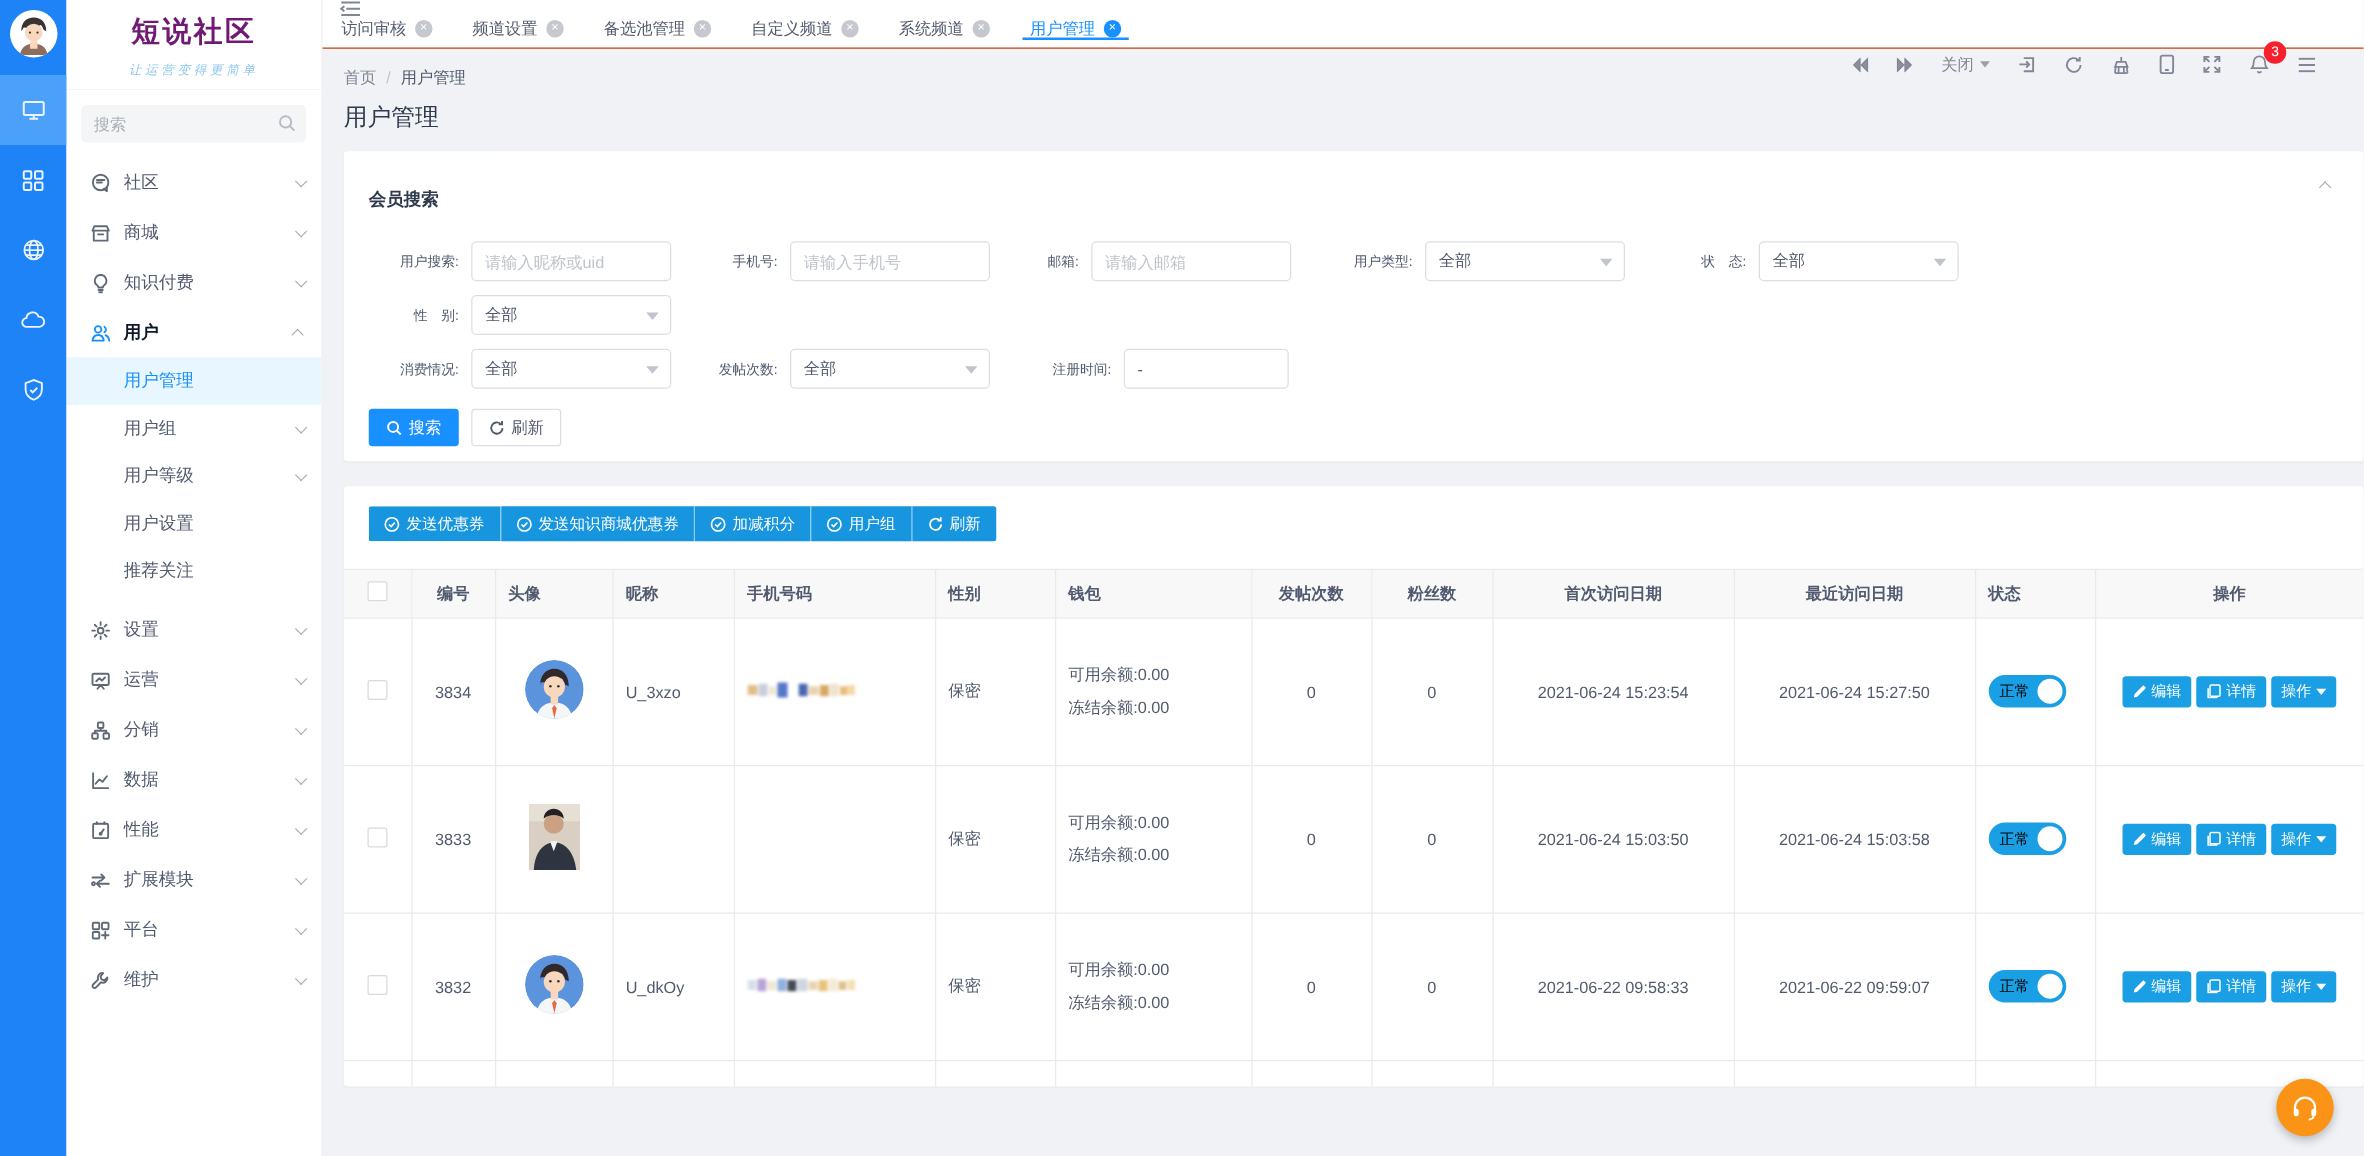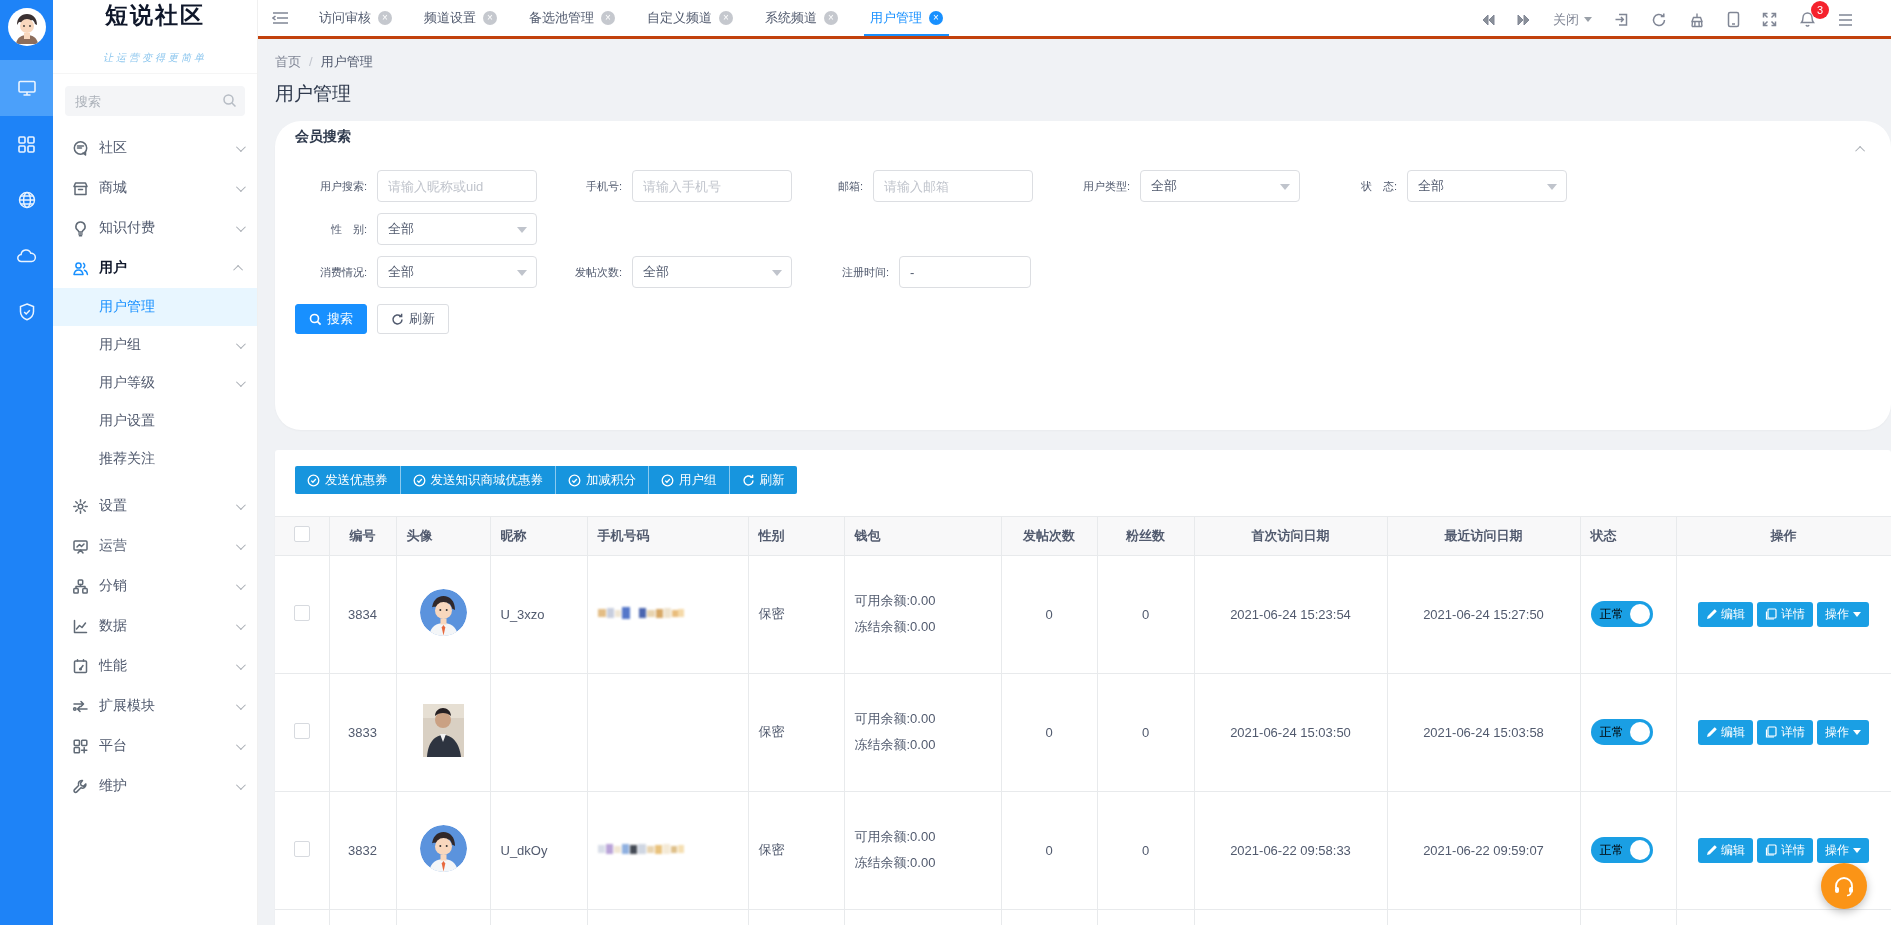--- a/index.html
+++ b/index.html
@@ -9,43 +9,43 @@
 
   
   .rail { position:absolute; left:0; top:0; width:53px; height:100%; background:#1e83f7; z-index:30; }
   .rail-avatar { width:38px; height:38px; border-radius:50%; background:#fff; margin:8px auto 14px; overflow:hidden; display:flex; align-items:center; justify-content:center; }
   .rail-item { width:53px; height:56px; display:flex; align-items:center; justify-content:center; cursor:pointer; }
   .rail-item.active { background:#4ba0fa; }
   .rail-item svg { stroke:#eaf4ff; }
 
   
   .sidebar { position:absolute; left:53px; top:0; width:204px; height:100%; background:#fff; z-index:25; box-shadow:1px 0 0 #f0f0f0; overflow:hidden; }
-  .logo { text-align:center; font-size:23px; font-weight:bold; color:#0f172a; letter-spacing:2px; font-family:"Liberation Serif","DejaVu Serif",serif; }
-  .tagline { text-align:center; font-size:10px; color:#8cc6ee; letter-spacing:3px; margin-top:20px; font-style:italic; border-bottom:1px solid #f5f5f5; padding-bottom:8px; }
+  .logo { text-align:center; padding-top:10px; font-size:23px; font-weight:bold; color:#701a75; letter-spacing:2px; font-family:"Liberation Serif","DejaVu Serif",serif; }
+  .tagline { text-align:center; font-size:10px; color:#8cc6ee; letter-spacing:3px; margin-top:8px; font-style:italic; border-bottom:1px solid #f5f5f5; padding-bottom:8px; }
   .side-search { margin:12px 12px 6px; position:relative; }
   .side-search input { width:100%; height:30px; background:#f4f5f7; border:0; border-radius:4px; padding:0 28px 0 10px; font-size:13px; color:#515a6e; outline:none; }
   .side-search input::placeholder { color:#aab0b8; }
   .side-search .mag { position:absolute; right:8px; top:7px; }
   .menu { padding-top:6px; }
   .menu-item { height:40px; display:flex; align-items:center; padding:0 14px 0 19px; font-size:14px; color:#515a6e; cursor:pointer; }
   .menu-item .mi-icon { width:17px; height:17px; margin-right:10px; display:inline-flex; align-items:center; justify-content:center; flex:none; }
   .menu-item .lbl { flex:1; }
   .menu-item.active { color:#0f172a; font-weight:bold; }
   .menu-item.active svg { stroke:#1890ff; }
   .sub-item { height:38px; display:flex; align-items:center; padding:0 14px 0 46px; font-size:14px; color:#515a6e; cursor:pointer; }
   .sub-item .lbl { flex:1; }
   .sub-item.active { background:#e8f6ff; color:#1890ff; }
   .chev { width:7px; height:7px; border-right:1.6px solid #a9aeb5; border-bottom:1.6px solid #a9aeb5; display:inline-block; flex:none; }
   .chev.down { transform:rotate(45deg) translateY(-2px); }
   .chev.up { transform:rotate(-135deg) translateY(-2px); }
   .chev.none { visibility:hidden; }
   .mi-svg { stroke:#606a76; fill:none; stroke-width:1.5; stroke-linecap:round; stroke-linejoin:round; }
 
   
-  .topbar { position:absolute; left:257px; top:0; right:0; height:39px; background:#fff; border-bottom:3px solid #c2410c; display:flex; align-items:stretch; z-index:20; }
+  .topbar { position:absolute; left:257px; top:0; right:0; height:39px; background:#fff; border-bottom:1px solid #c2410c; display:flex; align-items:stretch; z-index:20;flex-direction:column; }
   .fold { width:46px; display:flex; align-items:center; justify-content:center; cursor:pointer; }
   .tabs { display:flex; align-items:stretch; }
   .tab { display:flex; align-items:center; gap:7px; padding:0 16px; font-size:13px; color:#515a6e; cursor:pointer; position:relative; }
   .tab .close { width:14px; height:14px; border-radius:50%; background:#c5c8ce; color:#fff; font-size:10px; line-height:14px; text-align:center; }
   .tab.active { color:#1890ff; }
   .tab.active .close { background:#1890ff; }
   .tab.active::after { content:""; position:absolute; left:10px; right:10px; bottom:0; height:2px; background:#1890ff; }
   .top-right { margin-left:auto; display:flex; align-items:flex-start; gap:0; padding-right:27px; }
   .tr-btn { height:39px; display:flex; align-items:center; justify-content:center; padding:0 11px; cursor:pointer; color:#808695; font-size:13px; position:relative; }
   .tr-btn svg { stroke:#808695; }
@@ -53,21 +53,21 @@
   .badge { position:absolute; top:1px; right:-2px; min-width:18px; height:18px; border-radius:9px; background:#f5222d; color:#fff; font-size:11px; display:flex; align-items:center; justify-content:center; padding:0 4px; }
 
   
   .main { position:absolute; left:257px; top:39px; right:0; bottom:0; padding:14px 0 0 18px; overflow:hidden; }
   .breadcrumb { font-size:13px; color:#808695; }
   .breadcrumb .cur { color:#515a6e; }
   .breadcrumb .sep { margin:0 8px; color:#c0c4cc; }
   .page-title { font-size:19px; color:#2f3a4d; margin-top:10px; font-weight:500; }
 
   .card { background:#fff; border-radius:3px; box-shadow:0 1px 2px rgba(0,0,0,.03); }
-  .card.search-card { margin-top:14px; position:relative; padding:7px 20px 18px; height:309px;border-radius:26px; }
+  .card.search-card { margin-top:14px; position:relative; padding:30px 20px 18px; height:248px; }
   .sc-title { font-size:14px; color:#2f3a4d; font-weight:bold; }
   .sc-collapse { position:absolute; right:26px; top:18px; cursor:pointer; }
   .sc-collapse .chev { border-color:#a9aeb5; }
   .form { margin-top:24px; }
   .frow { display:flex; align-items:center; margin-bottom:11px; }
   .field { display:flex; align-items:center; margin-right:27px; }
   .field label { font-size:11px; color:#515a6e; text-align:right; margin-right:10px; white-space:pre; }
   .lw72 { width:72px; } .lw58 { width:58px; } .lw44 { width:44px; } .lw70 { width:70px; }
   .inp { width:160px; height:32px; border:1px solid #dcdee2; border-radius:4px; padding:0 10px; font-size:13px; color:#515a6e; outline:none; background:#fff; }
   .inp::placeholder { color:#c0c4cc; }

